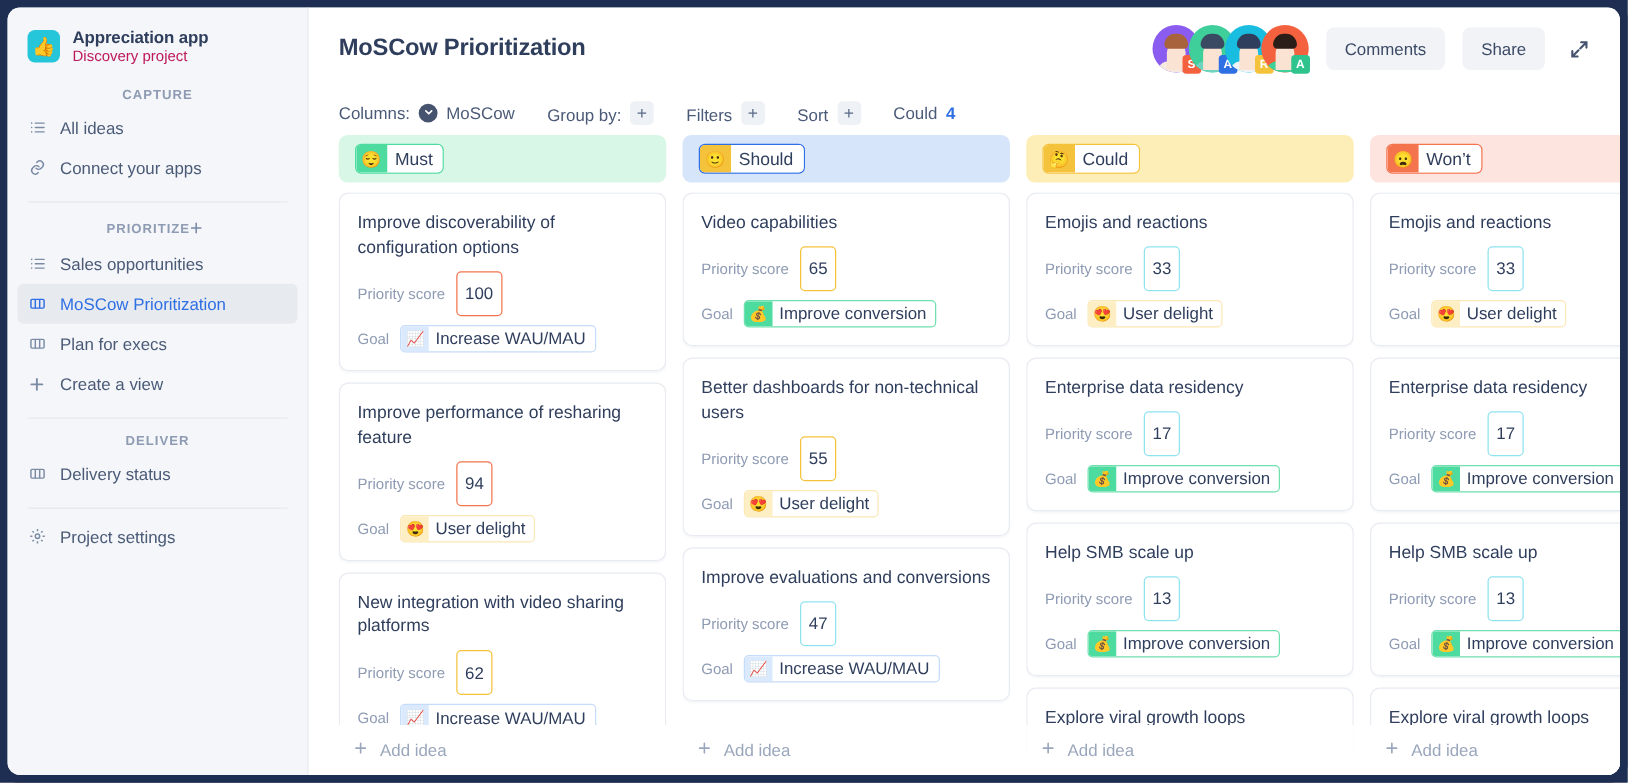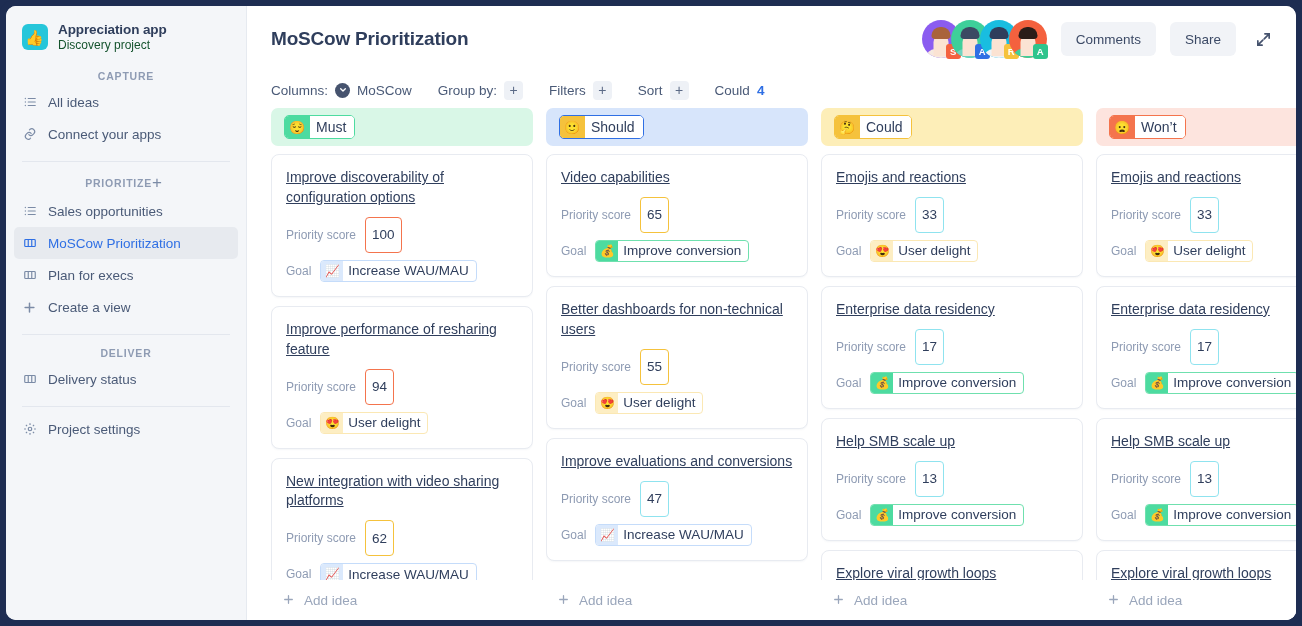--- a/index.html
+++ b/index.html
@@ -53,21 +53,21 @@
     background: #26c6da;
     display: flex; align-items: center; justify-content: center;
     font-size: 15px;
     line-height: 1;
     flex: 0 0 26px;
   }
   .project-text { display: flex; flex-direction: column; gap: 1px; }
   .project-name {
     font-size: 13.5px; font-weight: bold; color: #2f3e5c; letter-spacing: -0.1px;
   }
-  .project-sub { font-size: 12px; color: #14532d; }
+  .project-sub { font-size: 12px; color: #be185d; }
 
   .section-label {
     font-size: 10.5px;
     font-weight: bold;
     letter-spacing: 0.8px;
     color: #8e9bb3;
     padding: 6px 16px 4px 16px;
     display: flex;
     align-items: center;
     justify-content: center;
@@ -203,21 +203,21 @@
   #toolbar {
     height: 36px;
     display: flex;
     align-items: center;
     gap: 0;
     padding: 0 24px;
     font-size: 13.5px;
     color: #4a5a77;
   }
   .tb-group {
-    display: flex; align-items: center; gap: 7px;
+    display: flex; align-items: flex-end; gap: 7px;
     margin-right: 26px;
     cursor: pointer;
     white-space: nowrap;
   }
   .tb-group .lbl { color: #4a5a77; }
   .chip-plus {
     width: 19px; height: 19px;
     border-radius: 4px;
     background: #eef1f6;
     color: #5b6a86;
@@ -297,21 +297,20 @@
     border-radius: 8px;
     box-shadow: 0 1px 2px rgba(30,45,82,0.045);
     padding: 13px 14px 14px 14px;
     margin-bottom: 9px;
   }
   .card-title {
     font-size: 14px;
     color: #2f3e5c;
     line-height: 1.42;
     margin-bottom: 9px;
-    text-decoration: underline;
   }
   .card-row {
     display: flex;
     align-items: center;
     gap: 9px;
     margin-top: 7px;
     min-height: 22px;
   }
   .row-lbl {
     font-size: 12px;

